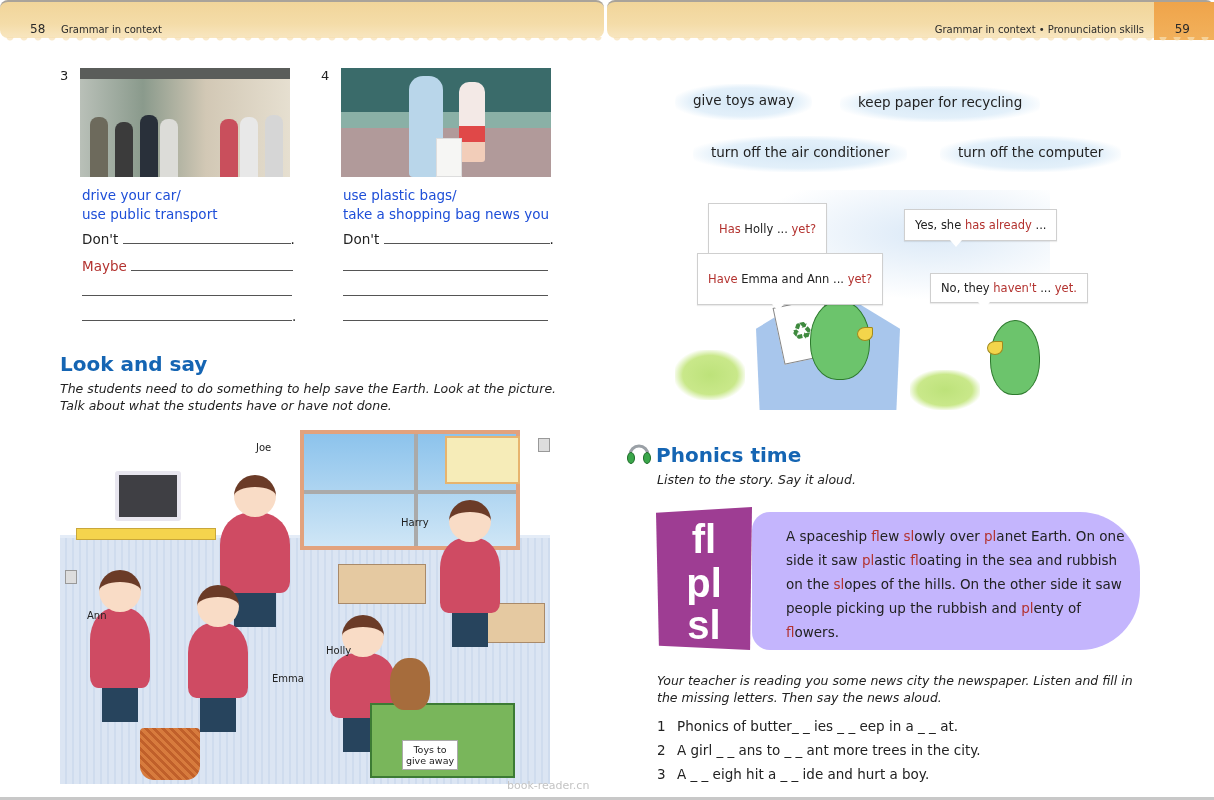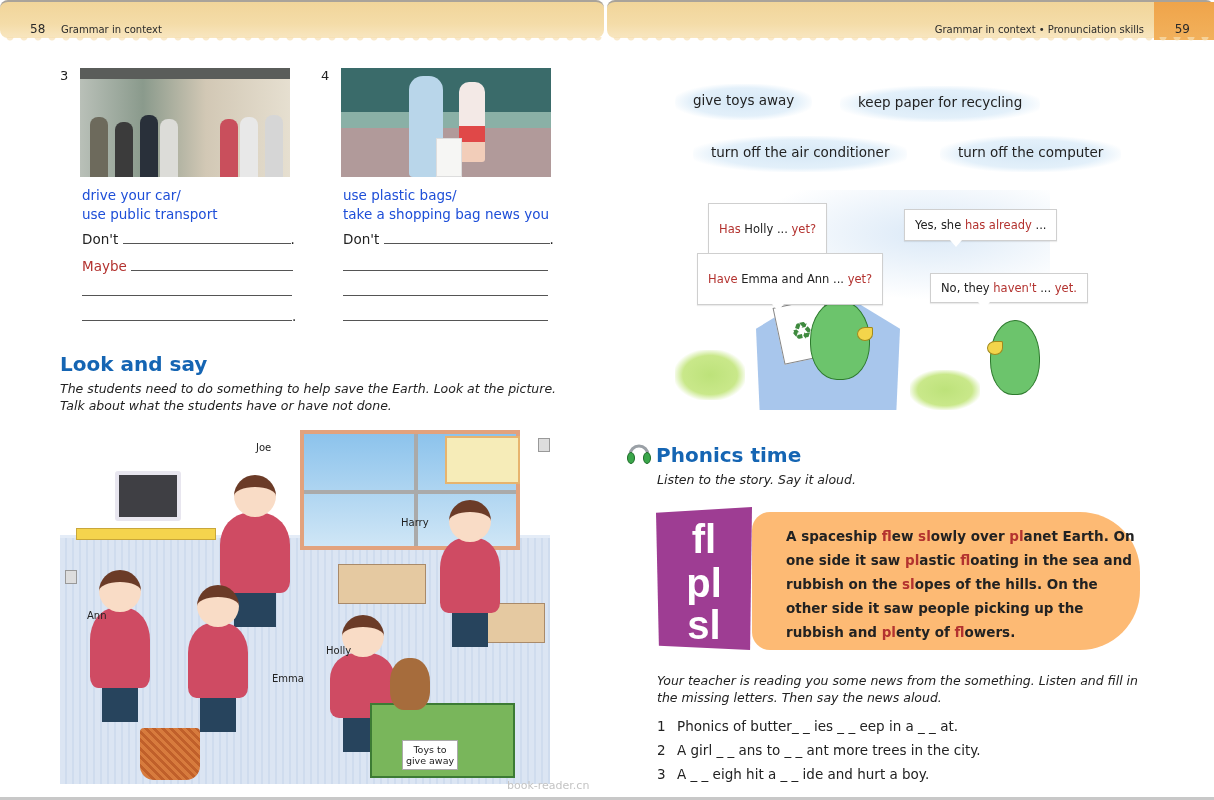--- a/index.html
+++ b/index.html
@@ -104,21 +104,21 @@
   .bubble { position: absolute; background: #fff; border: 1px solid #cfcfcf; font-size: 11.5px; padding: 18px 10px; color: #222; white-space: nowrap; box-shadow: 0 1px 1px rgba(0,0,0,.08); }
   .bubble::after { content: ""; position: absolute; bottom: -7px; width: 0; height: 0; border-left: 6px solid transparent; border-right: 6px solid transparent; border-top: 7px solid #fff; }
   .bubble.tail-l::after { left: 40%; }
   .bubble.tail-r::after { left: 30%; }
   .bubble .red { color: #b3322f; }
 
   .headphones-icon { position: absolute; left: 626px; top: 441px; width: 26px; height: 24px; }
 
   .phonics-tab { position: absolute; left: 656px; top: 507px; width: 96px; height: 143px; background: #9e3d93; clip-path: polygon(0 4%, 100% 0, 98% 100%, 3% 97%); }
   .phonics-tab .cluster { position: absolute; left: 0; width: 100%; text-align: center; color: #fff; font-weight: bold; font-size: 40px; line-height: 40px; font-family: "Liberation Sans", sans-serif; }
-  .phonics-story { position: absolute; left: 752px; top: 512px; width: 388px; height: 138px; background: #fdba74; border-radius: 18px 60px 60px 18px; font-weight: bold; }
+  .phonics-story { position: absolute; left: 752px; top: 512px; width: 388px; height: 138px; background: #c4b5fd; border-radius: 18px 60px 60px 18px; }
   .phonics-story .text { position: absolute; left: 34px; top: 12px; width: 350px; font-size: 13.5px; line-height: 24px; color: #222; }
   .phonics-story .hl { color: #b3322f; }
 
   .fill-list { position: absolute; left: 657px; top: 714px; font-size: 13.5px; color: #222; }
   .fill-list .item { height: 24px; line-height: 24px; white-space: nowrap; }
   .fill-list .n { display: inline-block; width: 20px; }
 
   .watermark { position: absolute; left: 507px; top: 779px; font-size: 11px; color: #c4c4c4; font-family: "DejaVu Sans", sans-serif; }
 </style>
 </head>
@@ -298,21 +298,21 @@
   <div class="phonics-tab">
     <div class="cluster" style="top:12px">fl</div>
     <div class="cluster" style="top:56px">pl</div>
     <div class="cluster" style="top:98px">sl</div>
   </div>
   <div class="phonics-story">
     <div class="text" id="story-text">A spaceship <span class="hl">fl</span>ew <span class="hl">sl</span>owly over <span class="hl">pl</span>anet Earth. On one side it saw <span class="hl">pl</span>astic <span class="hl">fl</span>oating in the sea and rubbish on the <span class="hl">sl</span>opes of the hills. On the other side it saw people picking up the rubbish and <span class="hl">pl</span>enty of <span class="hl">fl</span>owers.</div>
   </div>
 
   <div class="instruction" style="left:657px;top:672px;font-size:12.5px">
-    <div>Your teacher is reading you some news from the something. Listen and fill in</div>
+    <div>Your teacher is reading you some news city the newspaper. Listen and fill in</div>
     <div>the missing letters. Then say the news aloud.</div>
   </div>
   <div class="fill-list">
     <div class="item"><span class="n">1</span><span>Phonics of butter_ _  ies _ _ eep in a _ _ at.</span></div>
     <div class="item"><span class="n">2</span><span>A girl _ _ ans to _ _ ant more trees in the city.</span></div>
     <div class="item"><span class="n">3</span><span>A _ _ eigh hit a _ _ ide and hurt a boy.</span></div>
   </div>
 
   <div class="watermark">book-reader.cn</div>
   <div class="bottom-rule"></div>

